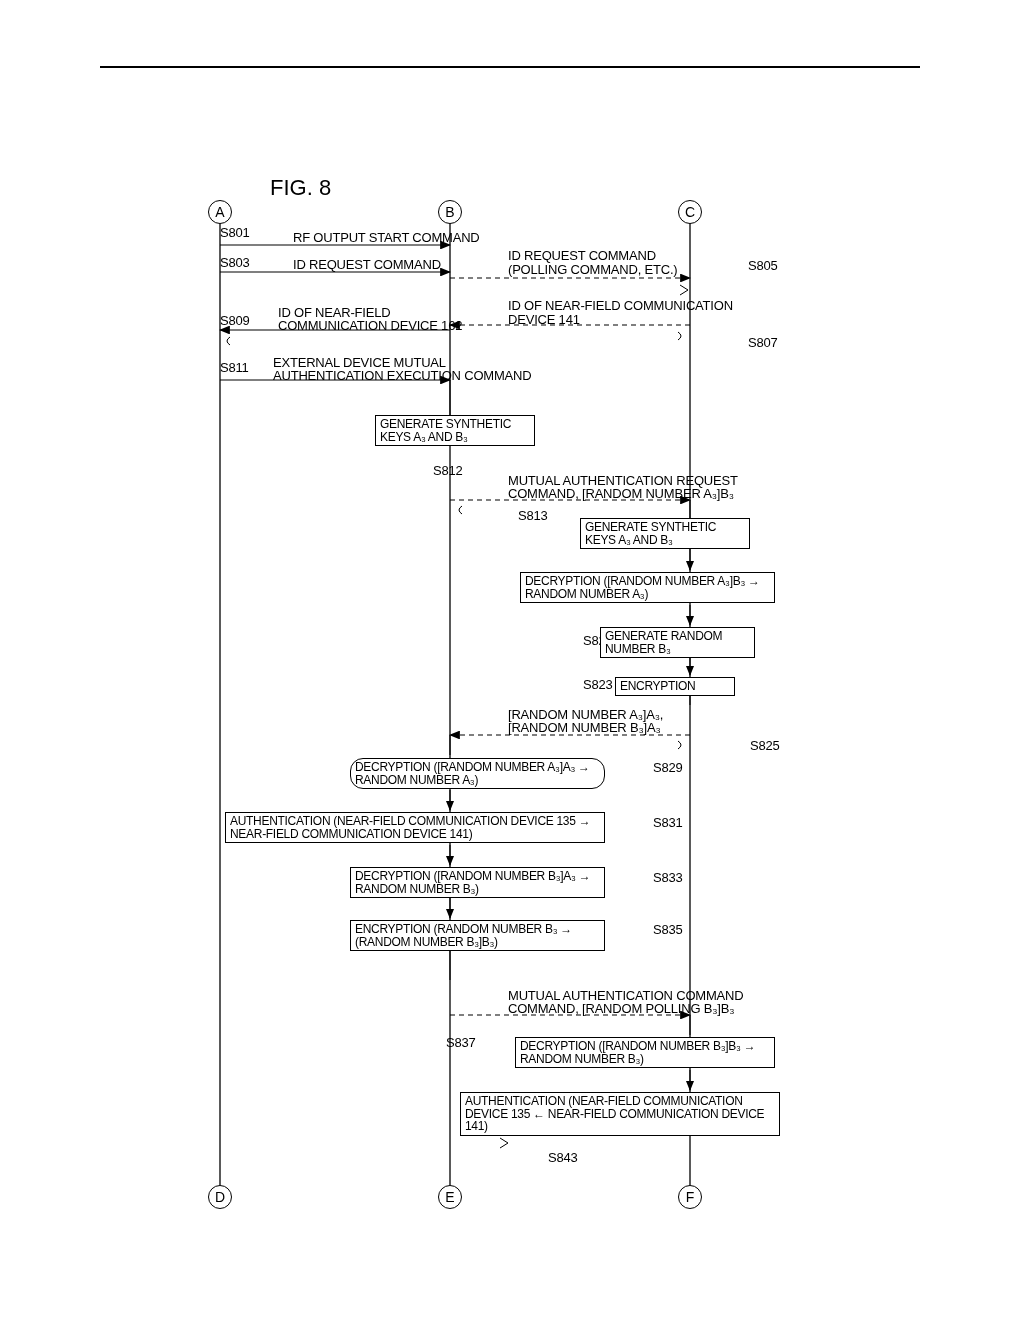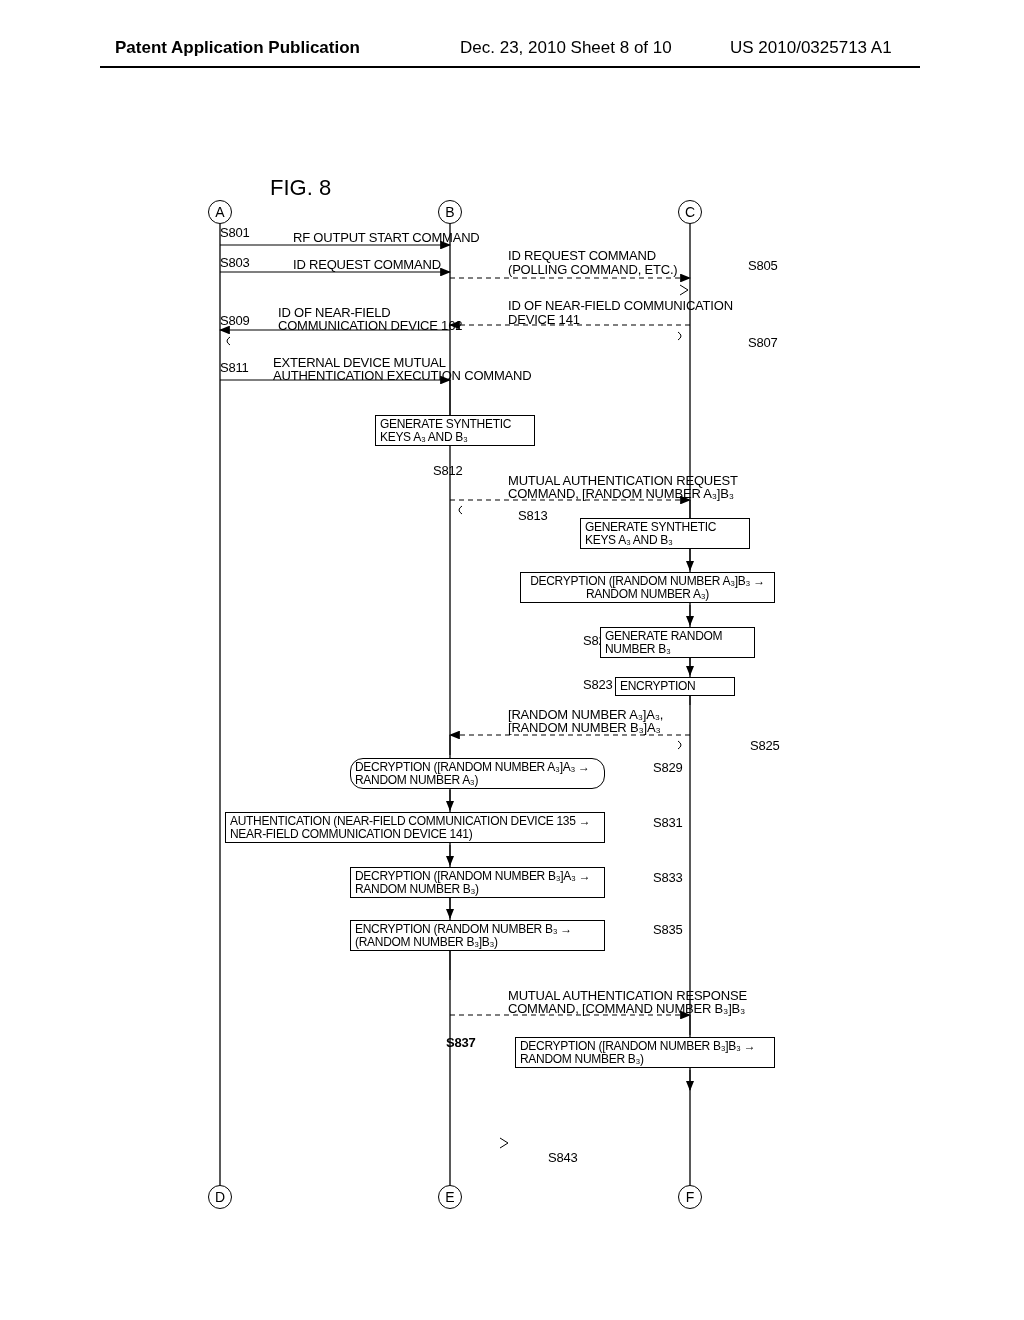--- a/index.html
+++ b/index.html
@@ -74,25 +74,20 @@
     line-height: 1.05;
     letter-spacing: -0.3px;
   }
   svg { position: absolute; left:0; top:0; overflow: visible; }
 </style>
 </head>
 <body>
 
 <div class="page">
 
-  <div class="header">
-    <div class="left">Patent Application Publication</div>
-    <div class="center">Dec. 23, 2010  Sheet 8 of 10</div>
-    <div class="right">US 2010/0325713 A1</div>
-  </div>
   <div class="header-rule"></div>
 
   <div class="diagram">
 
     <div class="abs big" style="left:100px; top:-5px; font-weight:normal;">FIG. 8</div>
 
     <svg width="700" height="1050">
       <defs>
         <marker id="arrow" markerWidth="10" markerHeight="8" refX="9" refY="4" orient="auto">
           <path d="M0,0 L10,4 L0,8 Z" fill="#000"></path>
@@ -171,49 +166,50 @@
     <div class="abs lbl" style="left:300px; top:328px;">S813</div>
     <div class="abs lbl" style="left:365px; top:340px;">S817</div>
     <div class="abs lbl" style="left:310px; top:398px;">S819</div>
     <div class="abs lbl" style="left:365px; top:453px;">S821</div>
     <div class="abs lbl" style="left:365px; top:497px;">S823</div>
     <div class="abs lbl" style="left:532px; top:558px;">S825</div>
     <div class="abs lbl" style="left:435px; top:580px;">S829</div>
     <div class="abs lbl" style="left:435px; top:635px;">S831</div>
     <div class="abs lbl" style="left:435px; top:690px;">S833</div>
     <div class="abs lbl" style="left:435px; top:742px;">S835</div>
-    <div class="abs lbl" style="left:228px; top:855px;font-weight:bold;">S837</div>
+    <div class="abs lbl" style="left:228px; top:855px;">S837</div>
     <div class="abs lbl" style="left:302px; top:860px;">S841</div>
     <div class="abs lbl" style="left:330px; top:970px;">S843</div>
 
     <div class="abs lbl" style="left:75px; top:50px;">RF OUTPUT START COMMAND</div>
     <div class="abs lbl" style="left:75px; top:77px;">ID REQUEST COMMAND</div>
     <div class="abs lbl" style="left:60px; top:125px;">ID OF NEAR-FIELD</div>
     <div class="abs lbl" style="left:60px; top:138px;">COMMUNICATION DEVICE 162</div>
     <div class="abs lbl" style="left:55px; top:175px;">EXTERNAL DEVICE MUTUAL</div>
     <div class="abs lbl" style="left:55px; top:188px;">AUTHENTICATION EXECUTION COMMAND</div>
 
     <div class="abs lbl" style="left:290px; top:68px;">ID REQUEST COMMAND</div>
     <div class="abs lbl" style="left:290px; top:82px;">(POLLING COMMAND, ETC.)</div>
     <div class="abs lbl" style="left:290px; top:118px;">ID OF NEAR-FIELD COMMUNICATION</div>
     <div class="abs lbl" style="left:290px; top:132px;">DEVICE 141</div>
     <div class="abs lbl" style="left:290px; top:293px;">MUTUAL AUTHENTICATION REQUEST</div>
     <div class="abs lbl" style="left:290px; top:306px;">COMMAND, [RANDOM NUMBER A₃]B₃</div>
     <div class="abs lbl" style="left:290px; top:527px;">[RANDOM NUMBER A₃]A₃,</div>
     <div class="abs lbl" style="left:290px; top:540px;">[RANDOM NUMBER B₃]A₃</div>
-    <div class="abs lbl" style="left:290px; top:808px;">MUTUAL AUTHENTICATION RESPONSE</div>
-    <div class="abs lbl" style="left:290px; top:821px;">COMMAND, [COMMAND NUMBER B₃]B₃</div>
+    <div class="abs lbl" style="left:290px; top:808px;">MUTUAL AUTHENTICATION COMMAND</div>
+    <div class="abs lbl" style="left:290px; top:821px;">COMMAND, [RANDOM POLLING B₃]B₃</div>
 
     <div class="abs processbox" style="left:205px; top:235px; width:150px;">GENERATE SYNTHETIC<br>KEYS A₃ AND B₃</div>
     <div class="abs processbox" style="left:410px; top:338px; width:160px;">GENERATE SYNTHETIC<br>KEYS A₃ AND B₃</div>
-    <div class="abs processbox" style="left:350px; top:392px; width:245px;text-align:center;">DECRYPTION ([RANDOM NUMBER A₃]B₃ →<br>RANDOM NUMBER A₃)</div>
+    <div class="abs processbox" style="left:350px; top:392px; width:245px;">DECRYPTION ([RANDOM NUMBER A₃]B₃ →<br>RANDOM NUMBER A₃)</div>
     <div class="abs processbox" style="left:430px; top:447px; width:145px;">GENERATE RANDOM<br>NUMBER B₃</div>
     <div class="abs processbox" style="left:445px; top:497px; width:110px; ">ENCRYPTION</div>
 
     <div class="abs processbox" style="left:180px; top:578px; width:245px;border-radius:13px;">DECRYPTION ([RANDOM NUMBER A₃]A₃ →<br>RANDOM NUMBER A₃)</div>
     <div class="abs processbox" style="left:55px;  top:632px; width:370px;">AUTHENTICATION (NEAR-FIELD COMMUNICATION DEVICE 135 →<br>NEAR-FIELD COMMUNICATION DEVICE 141)</div>
     <div class="abs processbox" style="left:180px; top:687px; width:245px;">DECRYPTION ([RANDOM NUMBER B₃]A₃ →<br>RANDOM NUMBER B₃)</div>
     <div class="abs processbox" style="left:180px; top:740px; width:245px;">ENCRYPTION (RANDOM NUMBER B₃ →<br>(RANDOM NUMBER B₃]B₃)</div>
 
     <div class="abs processbox" style="left:345px; top:857px; width:250px;">DECRYPTION ([RANDOM NUMBER B₃]B₃ →<br>RANDOM NUMBER B₃)</div>
+    <div class="abs processbox" style="left:290px; top:912px; width:310px;">AUTHENTICATION (NEAR-FIELD COMMUNICATION<br>DEVICE 135 ← NEAR-FIELD COMMUNICATION DEVICE 141)</div>
 
   </div>
 </div>
 
 </body></html>

